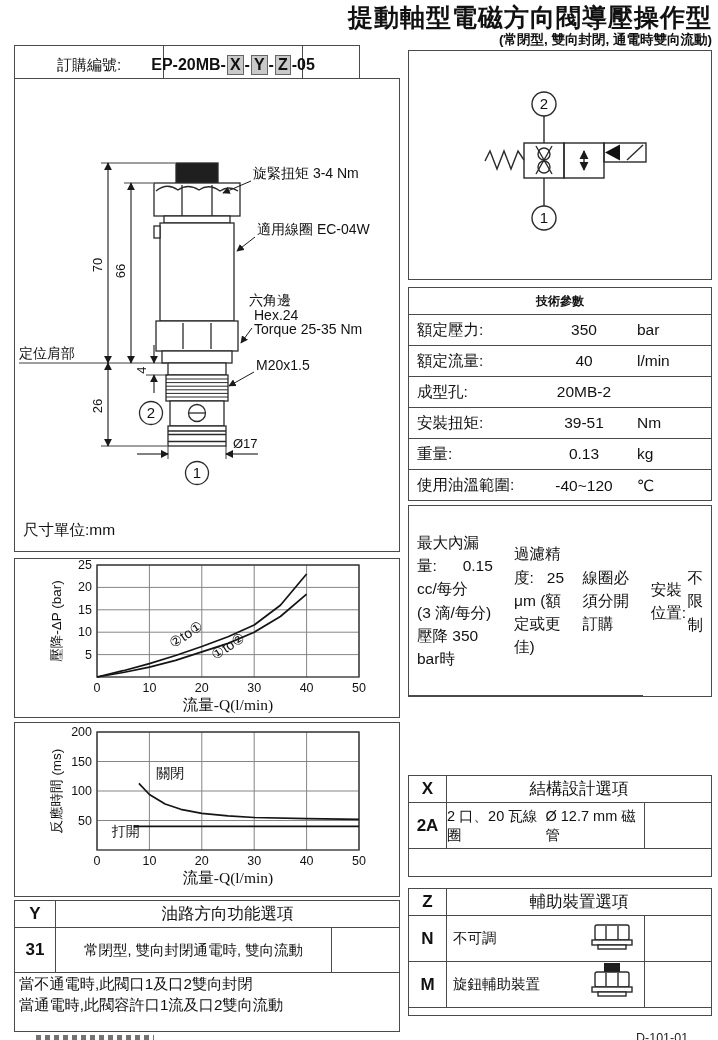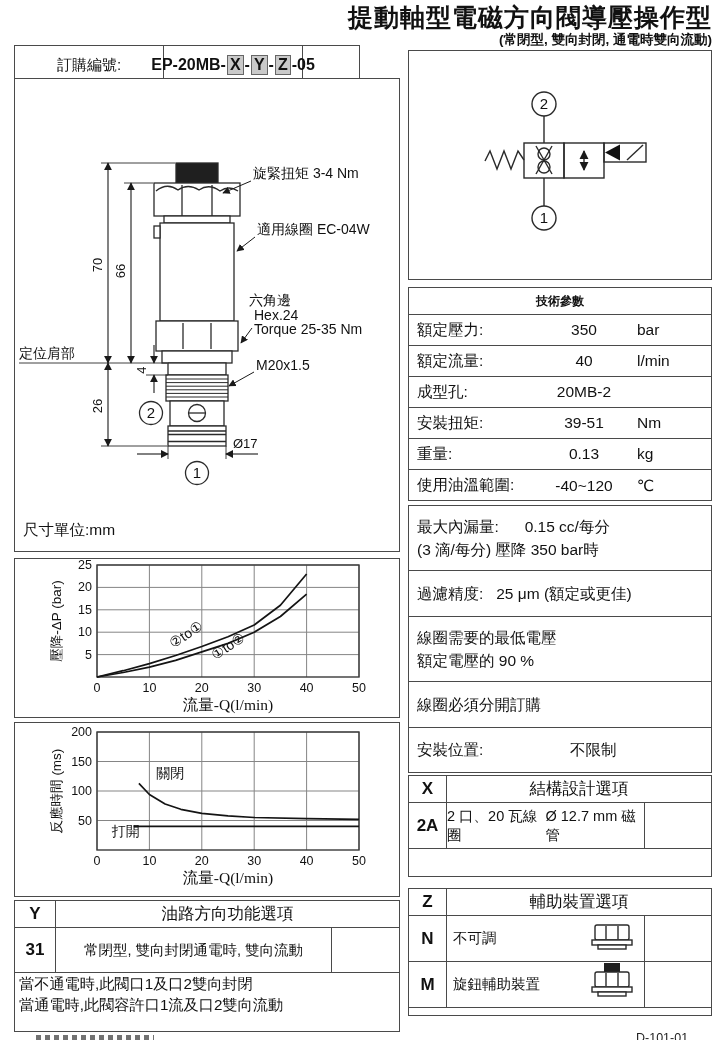--- a/index.html
+++ b/index.html
@@ -224,30 +224,26 @@
       <span class="v">0.13</span>
       <span class="u">kg</span>
     </div>
   <div class="trow">
       <span>使用油溫範圍:</span>
       <span class="v">-40~120</span>
       <span class="u">℃</span>
     </div>
 </div>
 
-<div class="box" style="left:408px;top:505px;width:304px;height:268px;display:flex;flex-direction:column">
+<div class="box" style="left:408px;top:505px;width:304px;height:192px;display:flex;flex-direction:row">
   <div class="xsec two">
     <div>最大內漏量:      0.15 cc/每分</div>
     <div>(3 滴/每分) 壓降 350 bar時</div>
   </div>
   <div class="xsec">過濾精度:   25 μm (額定或更佳)</div>
-  <div class="xsec two">
-    <div>線圈需要的最低電壓</div>
-    <div>額定電壓的 90 %</div>
-  </div>
   <div class="xsec">線圈必須分開訂購</div>
   <div class="xsec">
     <div class="mrow">
       <span>安裝位置:</span>
       <span class="mv">不限制</span>
     </div>
   </div>
 </div>
 
 <div class="box" style="left:14px;top:558px;width:386px;height:160px">

